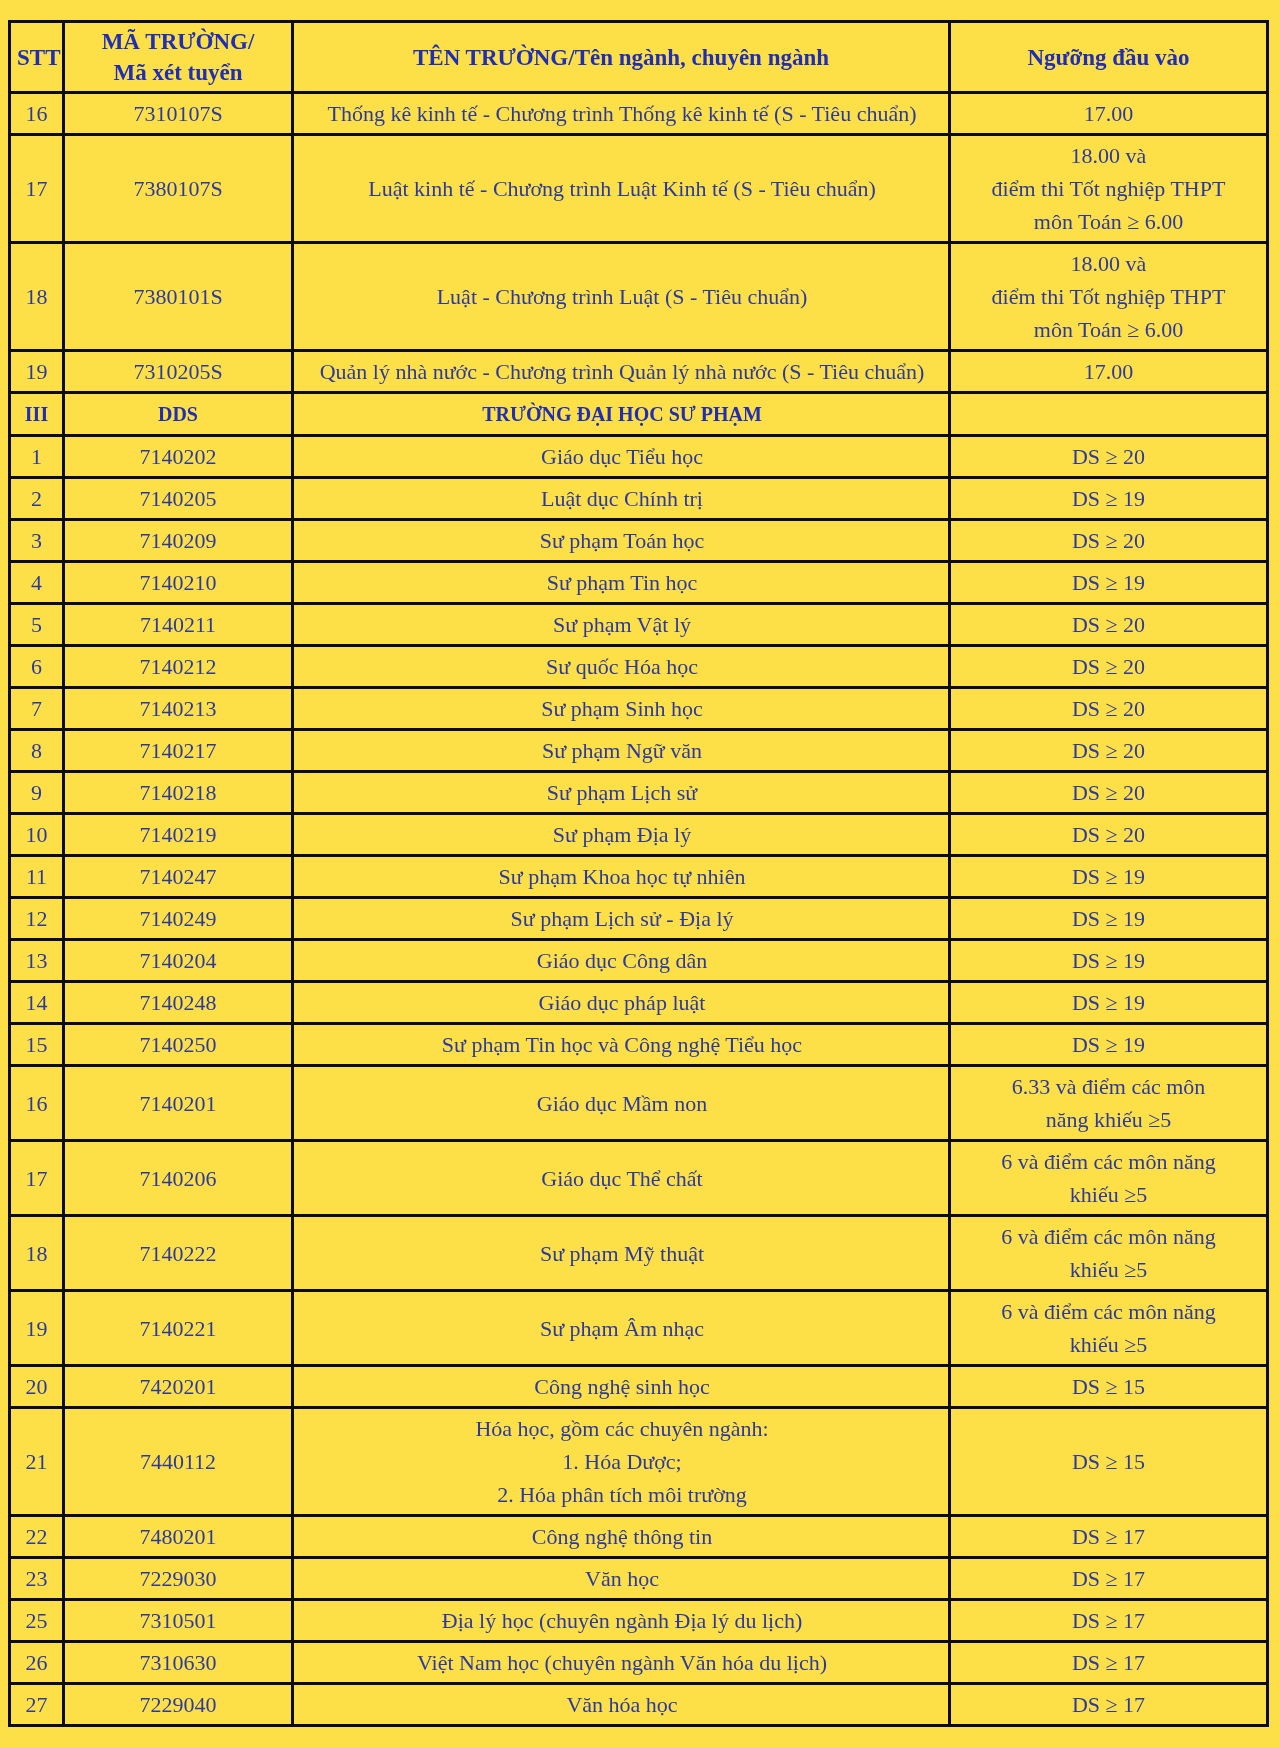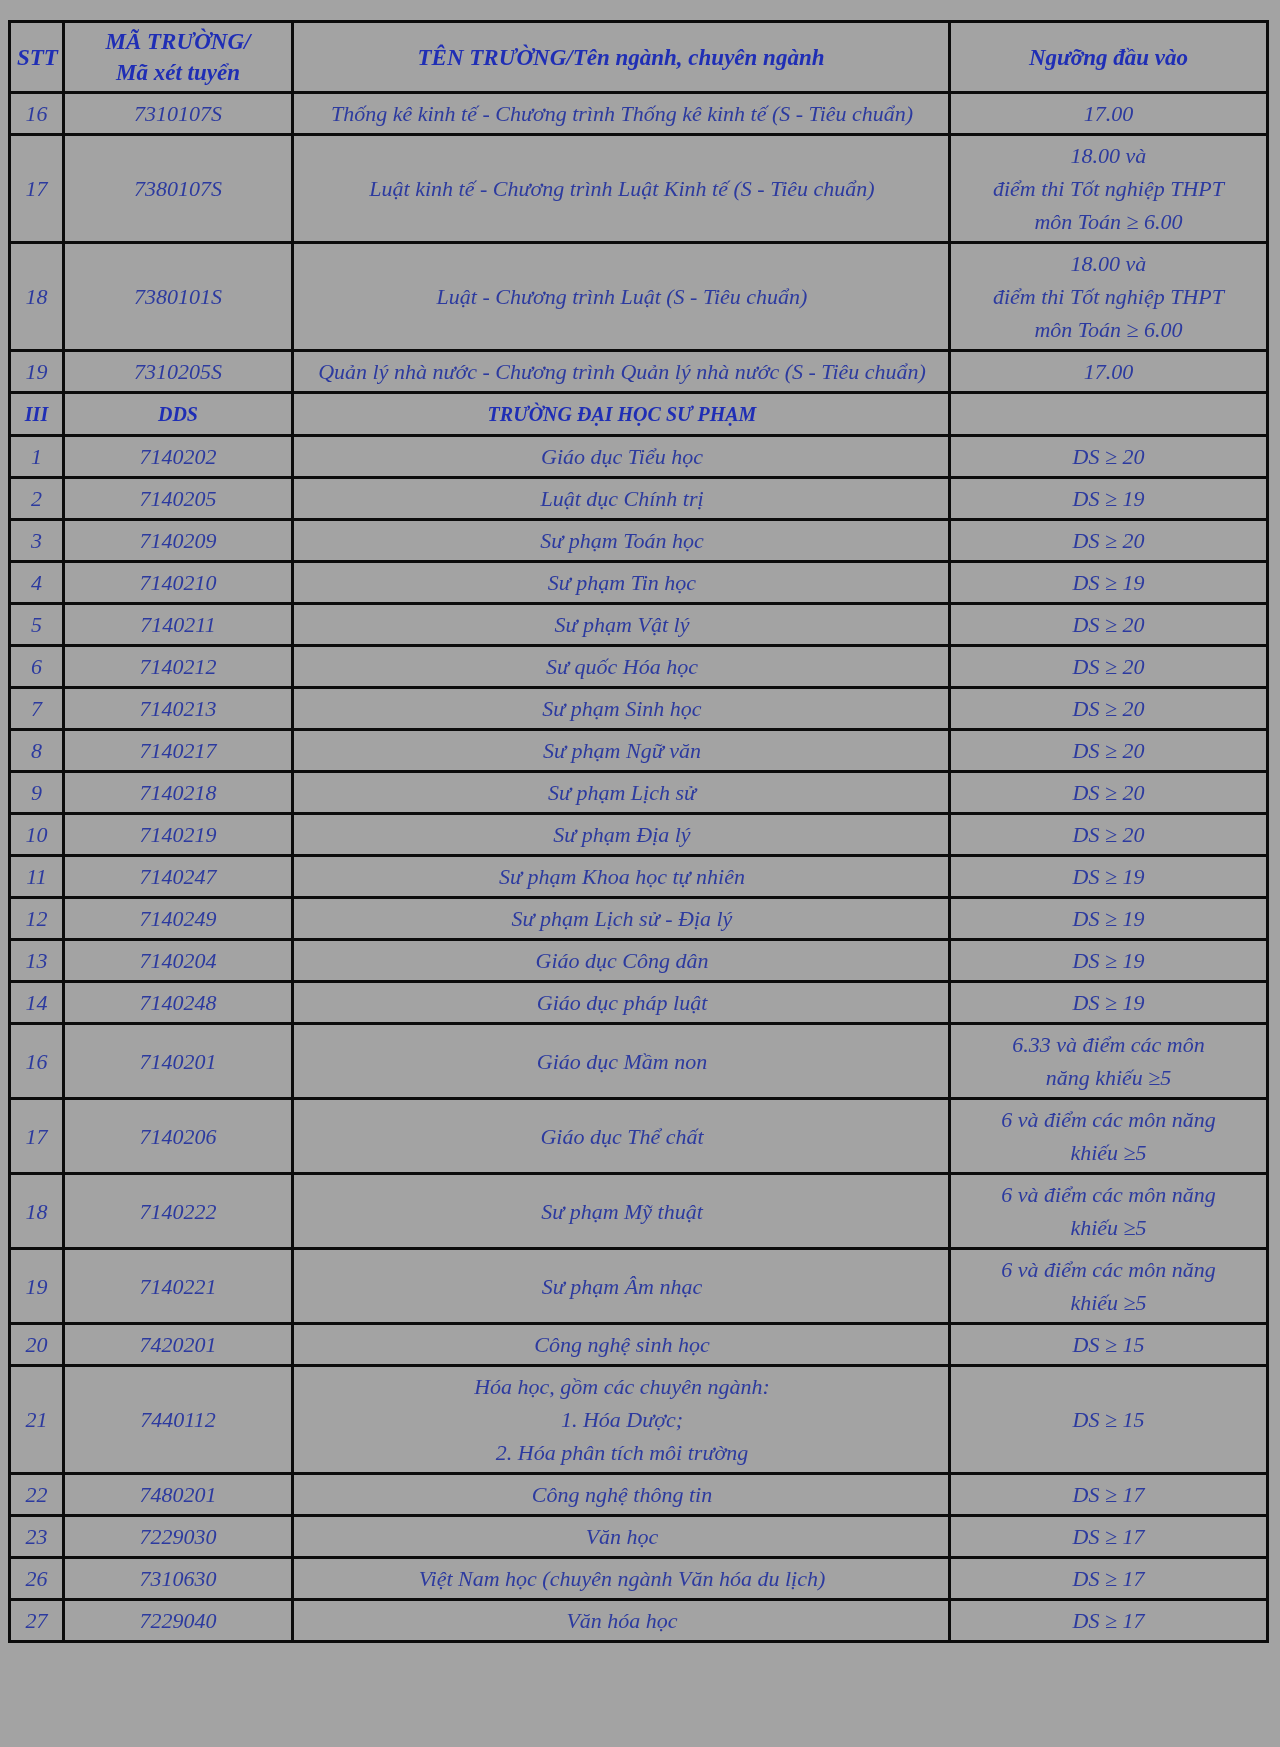--- a/index.html
+++ b/index.html
@@ -5,23 +5,22 @@
   html, body {
     margin: 0;
     padding: 0;
     background: #fbfbfa;
     font-family: "Liberation Serif", "DejaVu Serif", serif;
   }
   .page {
     position: relative;
     width: 1280px;
     height: 1747px;
-    background: #a3a3a3;
+    background: #fde047;
     overflow: hidden;
-    font-style: italic;
   }
   table.score-table {
     position: absolute;
     left: 8px;
     top: 20px;
     width: 1258px;
     border-collapse: collapse;
     table-layout: fixed;
   }
   .score-table th,
@@ -199,20 +198,26 @@
           <td class="cell-name">Giáo dục Công dân</td>
           <td class="cell-threshold">DS ≥ 19</td>
         </tr>
         <tr class="row-normal">
           <td class="cell-stt">14</td>
           <td class="cell-code">7140248</td>
           <td class="cell-name">Giáo dục pháp luật</td>
           <td class="cell-threshold">DS ≥ 19</td>
         </tr>
         <tr class="row-normal">
+          <td class="cell-stt">15</td>
+          <td class="cell-code">7140250</td>
+          <td class="cell-name">Sư phạm Tin học và Công nghệ Tiểu học</td>
+          <td class="cell-threshold">DS ≥ 19</td>
+        </tr>
+        <tr class="row-normal">
           <td class="cell-stt">16</td>
           <td class="cell-code">7140201</td>
           <td class="cell-name">Giáo dục Mầm non</td>
           <td class="cell-threshold">6.33 và điểm các môn
 năng khiếu ≥5</td>
         </tr>
         <tr class="row-normal">
           <td class="cell-stt">17</td>
           <td class="cell-code">7140206</td>
           <td class="cell-name">Giáo dục Thể chất</td>
@@ -253,20 +258,26 @@
           <td class="cell-name">Công nghệ thông tin</td>
           <td class="cell-threshold">DS ≥ 17</td>
         </tr>
         <tr class="row-normal">
           <td class="cell-stt">23</td>
           <td class="cell-code">7229030</td>
           <td class="cell-name">Văn học</td>
           <td class="cell-threshold">DS ≥ 17</td>
         </tr>
         <tr class="row-normal">
+          <td class="cell-stt">25</td>
+          <td class="cell-code">7310501</td>
+          <td class="cell-name">Địa lý học (chuyên ngành  Địa lý du lịch)</td>
+          <td class="cell-threshold">DS ≥ 17</td>
+        </tr>
+        <tr class="row-normal">
           <td class="cell-stt">26</td>
           <td class="cell-code">7310630</td>
           <td class="cell-name">Việt Nam học (chuyên ngành Văn hóa du lịch)</td>
           <td class="cell-threshold">DS ≥ 17</td>
         </tr>
         <tr class="row-normal">
           <td class="cell-stt">27</td>
           <td class="cell-code">7229040</td>
           <td class="cell-name">Văn hóa học</td>
           <td class="cell-threshold">DS ≥ 17</td>

